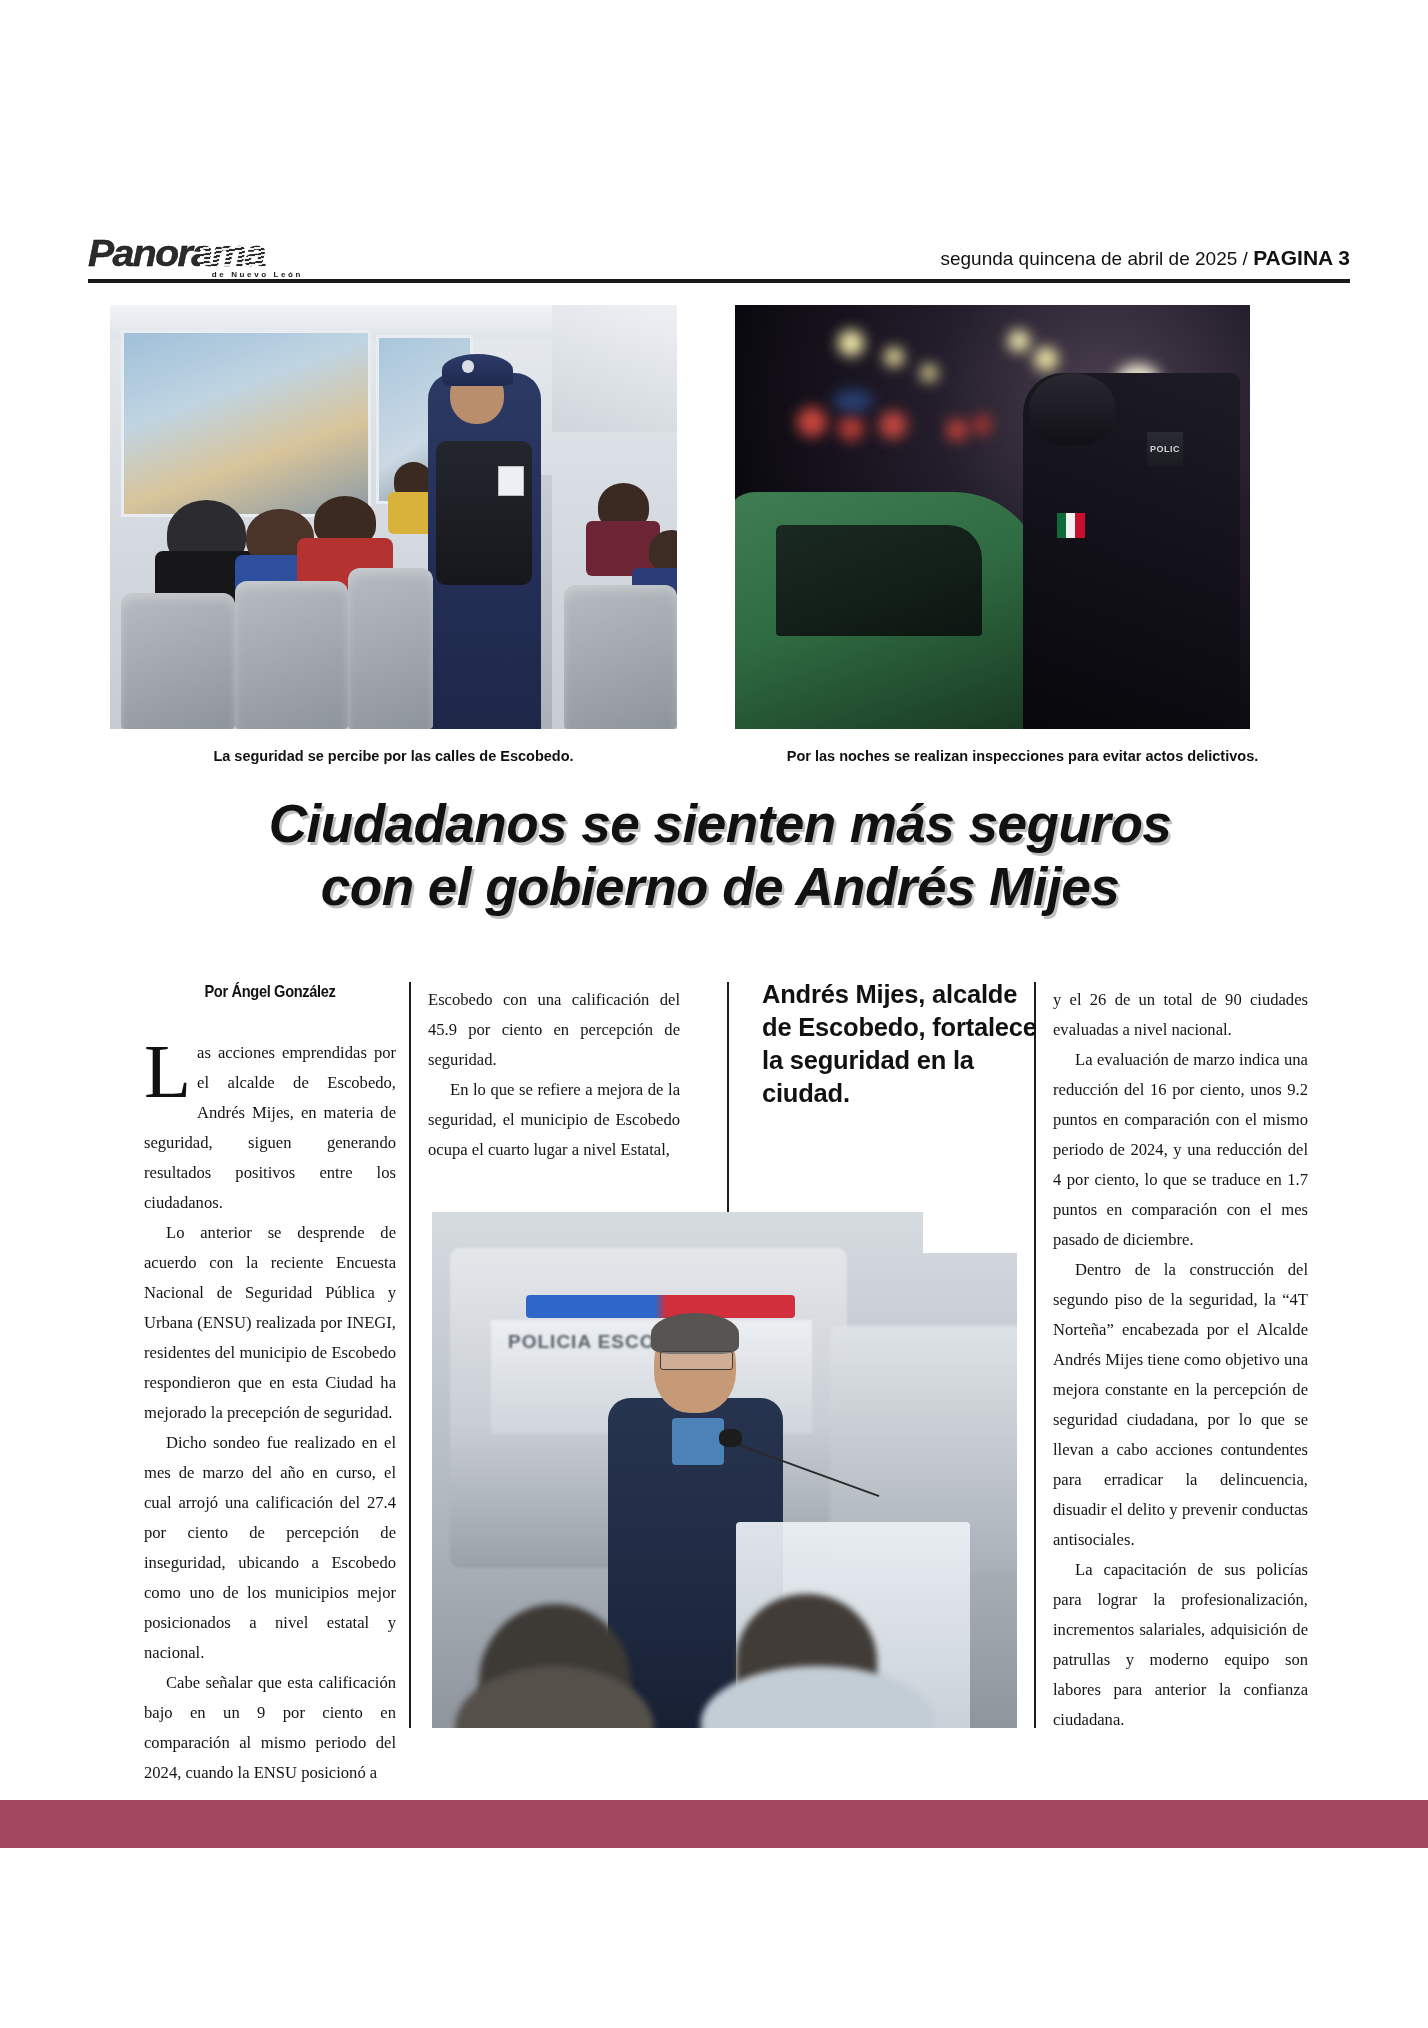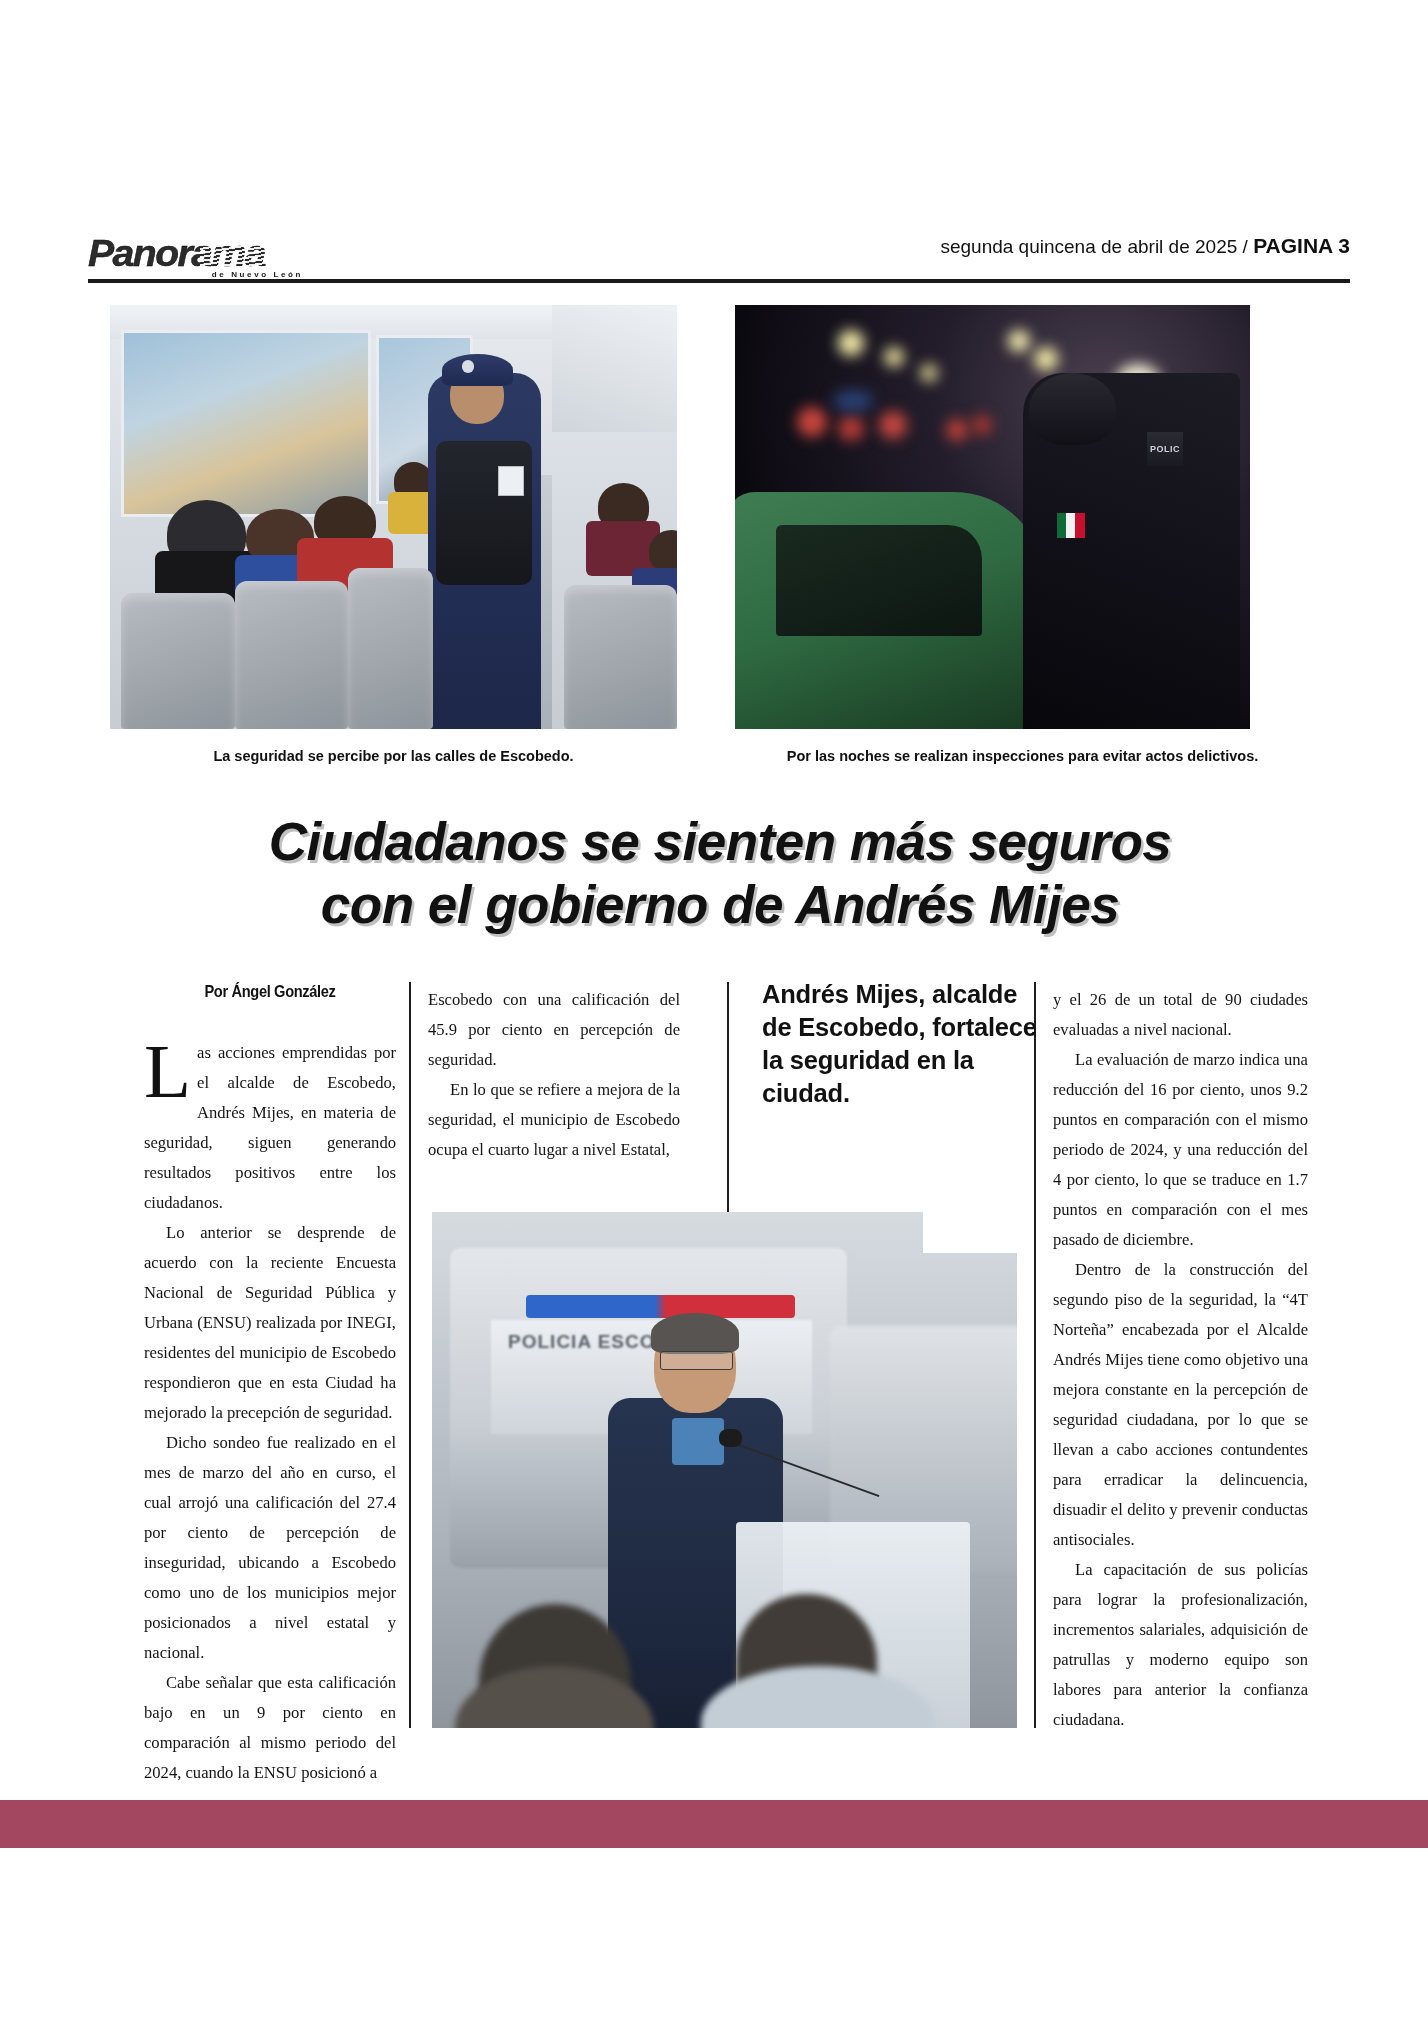--- a/index.html
+++ b/index.html
@@ -58,21 +58,21 @@
     left:112px; top:2px;
     width:104px; height:34px;
     background:repeating-linear-gradient(-9deg, rgba(255,255,255,0) 0 2px, rgba(255,255,255,0.92) 2px 4px);
     pointer-events:none;
   }
   .header-right {
     font-family:"Liberation Sans", sans-serif;
     font-size:19px;
     color:#111;
     white-space:nowrap;
-    padding-bottom:20px;
+    padding-bottom:8px;
   }
   .header-right .pagina { font-weight:bold; font-size:21px; }
 
   .rule-top {
     position:absolute;
     left:88px; top:279px; width:1262px; height:4px;
     background:#1a1a1a;
   }
 
   
@@ -98,21 +98,20 @@
     left:100px; top:792px; width:1240px;
     text-align:center;
     font-family:"Liberation Sans", sans-serif;
     font-weight:bold;
     font-style:italic;
     font-size:53px;
     line-height:63px;
     letter-spacing:-0.5px;
     color:#111;
     text-shadow:2.5px 2.5px 0 rgba(140,140,140,0.55);
-    margin-top:18px;
   }
   .headline span { display:block; }
 
   
   .col { position:absolute; font-size:16.6px; line-height:30px; color:#141414; text-align:justify; }
   .col p { margin:0; text-indent:22px; }
   .col p.noindent { text-indent:0; }
 
   .col1 { left:144px; top:1038px; width:252px; }
   .col2 { left:428px; top:985px; width:252px; }

